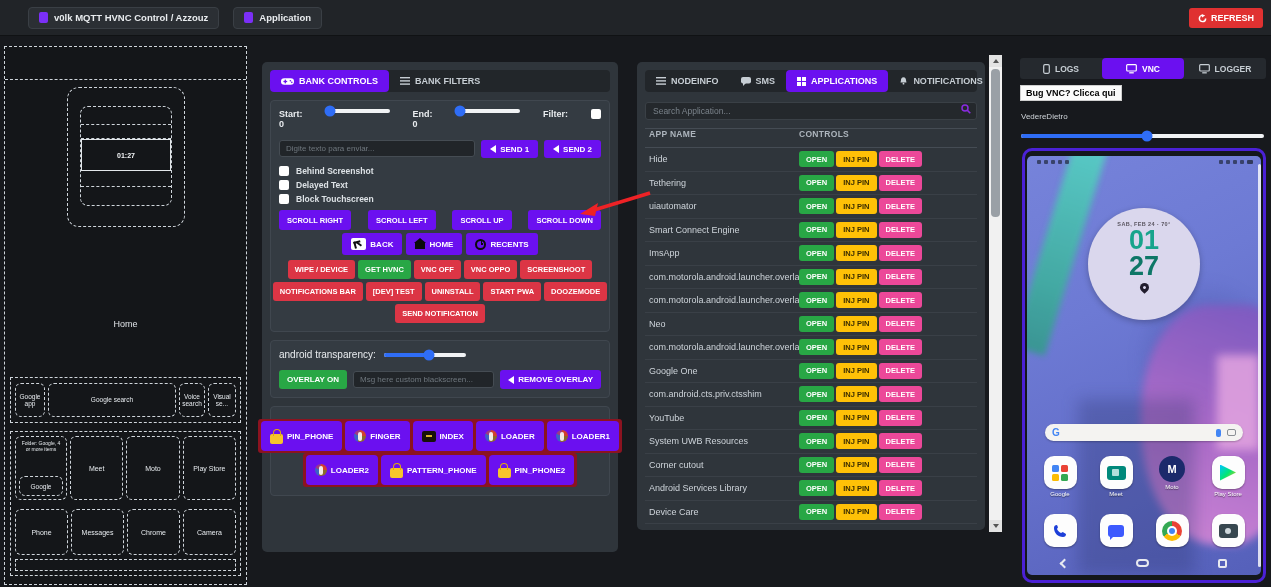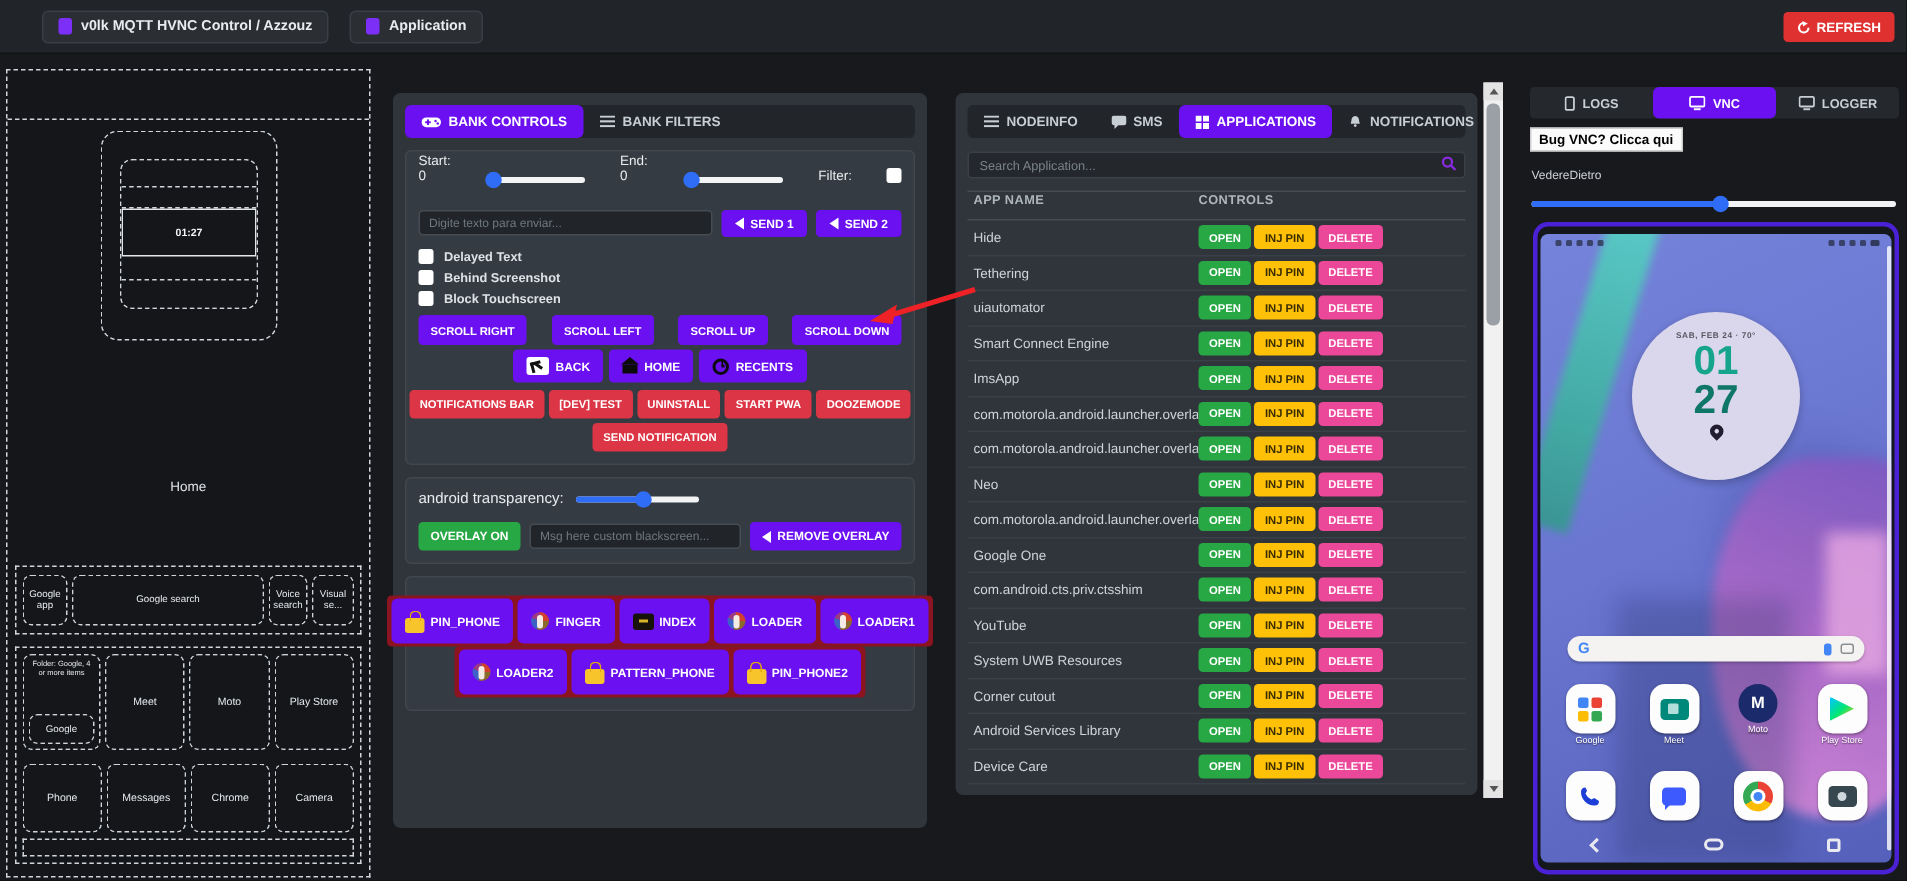--- a/index.html
+++ b/index.html
@@ -47,21 +47,21 @@
   .btn { display:inline-flex; align-items:center; justify-content:center; gap:4px; border:none; border-radius:3px; color:#fff; font-weight:bold; font-family:inherit; white-space:nowrap; }
   .btn-purple { background:#6b10f0; }
   .btn-red { background:#dc3545; }
   .btn-green { background:#28a745; }
   .cb { width:10px; height:10px; background:#fff; border-radius:2px; flex:0 0 auto; }
   .slider { position:relative; height:4px; border-radius:2px; background:#f1f3f5; }
   .slider .fill { position:absolute; left:0; top:0; bottom:0; background:#2f6df6; border-radius:2px; }
   .slider .thumb { position:absolute; top:50%; transform:translate(-50%,-50%); width:11px; height:11px; border-radius:50%; background:#2f6df6; }
   
   .bank { left:262px; top:62px; width:356px; height:490px; }
-  .slider-row { display:flex; align-items:flex-end; gap:23px; font-size:9px; color:#e9ecef; height:13px; }
+  .slider-row { display:flex; align-items:flex-start; gap:23px; font-size:9px; color:#e9ecef; height:13px;font-weight:bold; }
   .sl { width:86px; }
   .input-row { display:flex; gap:6px; margin-top:18px;justify-content:flex-end; }
   .text-input { flex:1; height:17px; background:#212529; border:1px solid #454c53; border-radius:3px; color:#cfd5db; font-size:8px; padding:0 6px; font-family:inherit; outline:none; }
   .text-input::placeholder { color:#6f777e; }
   .btn-send { height:18px; padding:0 9px; font-size:8px; }
   .ic-send { width:0; height:0; border-top:4px solid transparent; border-bottom:4px solid transparent; border-right:6px solid #fff; }
   .cb-rows { margin-top:8px; display:flex; flex-direction:column; gap:4px; }
   .cbrow { display:flex; align-items:center; gap:7px; font-size:8.5px; color:#dde2e6; font-weight:bold; }
   .scroll-row { display:flex; justify-content:space-between; gap:3px; margin-top:6px; }
   .btn-scroll { height:20px; padding:0 8px; font-size:7.5px; }
@@ -272,25 +272,25 @@
             <span>SEND 1</span>
           </button>
         <button class="btn btn-purple btn-send">
             <span class="ic-send"></span>
             <span>SEND 2</span>
           </button>
       </div>
       <div class="cb-rows" id="bank-checkboxes">
           <div class="cbrow">
             <span class="cb"></span>
-            <span>Delayed Text</span>
+            <span>Behind Screenshot</span>
           </div>
           <div class="cbrow">
             <span class="cb"></span>
-            <span>Behind Screenshot</span>
+            <span>Delayed Text</span>
           </div>
           <div class="cbrow">
             <span class="cb"></span>
             <span>Block Touchscreen</span>
           </div>
         </div>
       <div class="scroll-row" id="scroll-row">
           <button class="btn btn-purple btn-scroll">SCROLL RIGHT</button>
           <button class="btn btn-purple btn-scroll">SCROLL LEFT</button>
           <button class="btn btn-purple btn-scroll">SCROLL UP</button>
@@ -304,20 +304,27 @@
           <button class="btn btn-purple btn-nav">
             <span class="ic-home"></span>
             <span>HOME</span>
           </button>
           <button class="btn btn-purple btn-nav">
             <span class="ic-clock"></span>
             <span>RECENTS</span>
           </button>
         </div>
       <div class="danger-rows" id="danger-rows">
+          <div class="danger-row">
+            <button class="btn btn-dgr btn-red">WIPE / DEVICE</button>
+            <button class="btn btn-dgr btn-green">GET HVNC</button>
+            <button class="btn btn-dgr btn-red">VNC OFF</button>
+            <button class="btn btn-dgr btn-red">VNC OPPO</button>
+            <button class="btn btn-dgr btn-red">SCREENSHOOT</button>
+          </div>
           <div class="danger-row">
             <button class="btn btn-dgr btn-red">NOTIFICATIONS BAR</button>
             <button class="btn btn-dgr btn-red">[DEV] TEST</button>
             <button class="btn btn-dgr btn-red">UNINSTALL</button>
             <button class="btn btn-dgr btn-red">START PWA</button>
             <button class="btn btn-dgr btn-red">DOOZEMODE</button>
           </div>
           <div class="danger-row">
             <button class="btn btn-dgr btn-red">SEND NOTIFICATION</button>
           </div>

